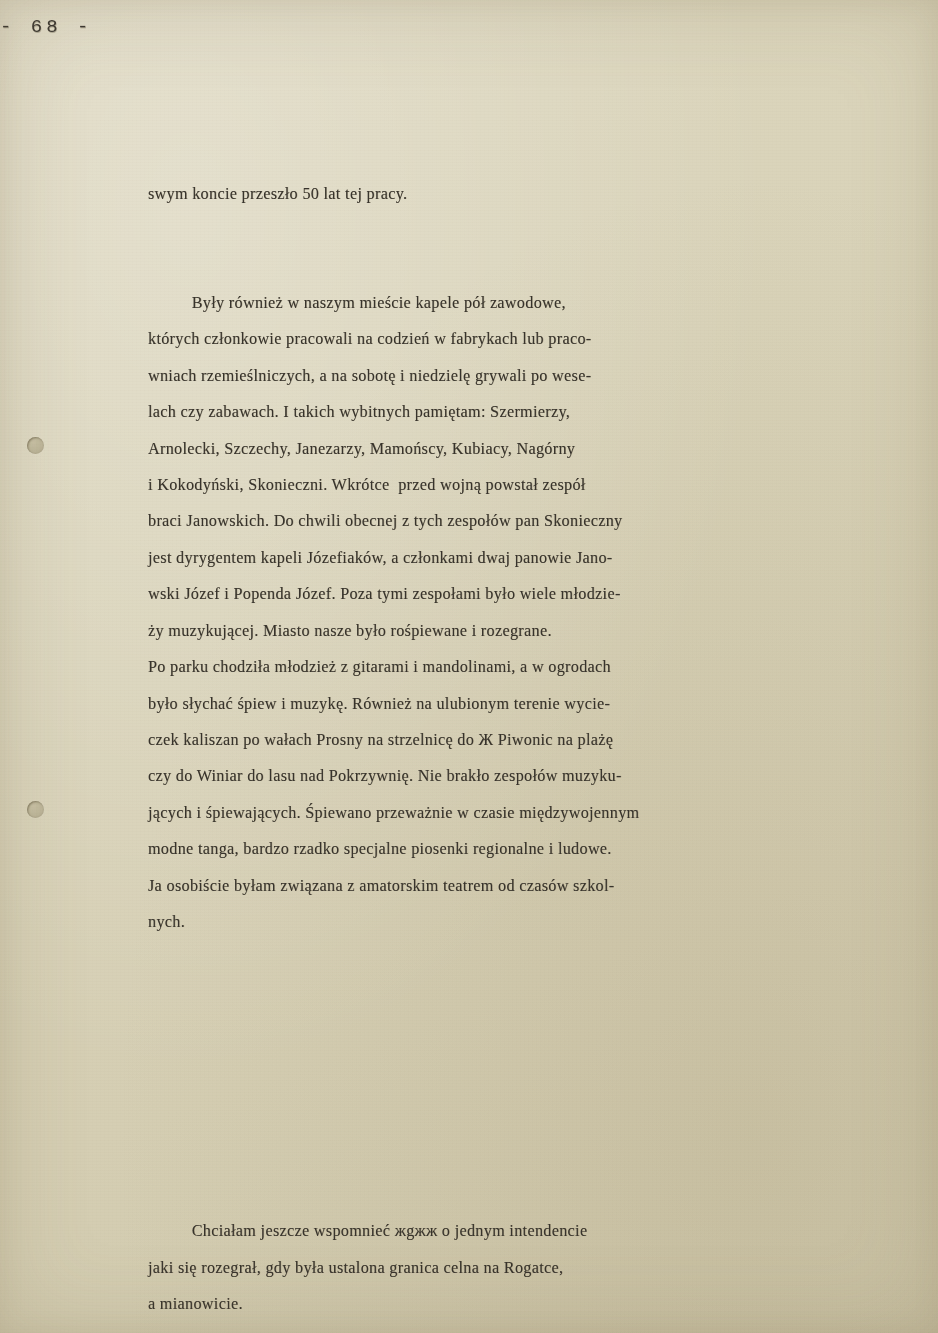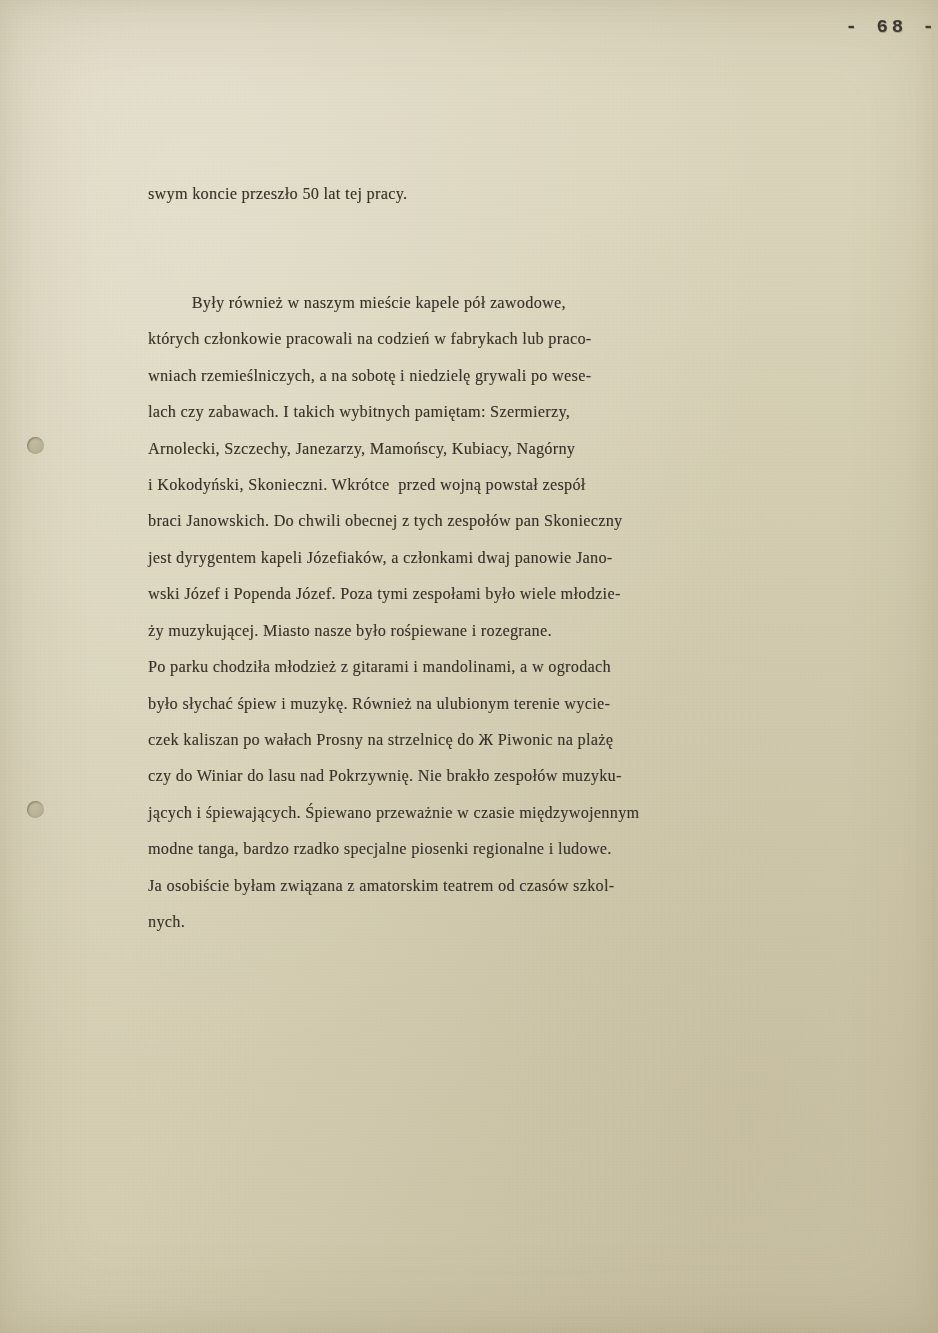--- a/index.html
+++ b/index.html
@@ -36,25 +36,25 @@
     position: absolute;
     inset: 0;
     pointer-events: none;
     box-shadow: inset 0 0 90px rgba(120,105,70,0.20), inset 0 0 25px rgba(140,125,90,0.12);
   }
   .page-number {
     position: absolute;
     top: 16px;
     left: 0;
     width: 938px;
-    text-align: right;
+    text-align: left;
     font-size: 19px;
     letter-spacing: 4px;
     color: #3a3630;
-    font-weight: bold;
+    font-weight: normal;
     text-shadow: 0.5px 0.5px 0 rgba(90,80,60,0.35);
   }
   .punch {
     position: absolute;
     left: 27px;
     width: 17px;
     height: 17px;
     border-radius: 50%;
     background: radial-gradient(circle at 35% 30%, #c9c2a6 0%, #bdb69a 60%, #aaa288 100%);
     box-shadow: inset 1px 1px 2px rgba(90,80,55,0.55), 0 0 1px rgba(255,255,255,0.4);
@@ -108,18 +108,21 @@
 Po parku chodziła młodzież z gitarami i mandolinami, a w ogrodach
 było słychać śpiew i muzykę. Również na ulubionym terenie wycie-
 czek kaliszan po wałach Prosny na strzelnicę do Ж Piwonic na plażę
 czy do Winiar do lasu nad Pokrzywnię. Nie brakło zespołów muzyku-
 jących i śpiewających. Śpiewano przeważnie w czasie międzywojennym
 modne tanga, bardzo rzadko specjalne piosenki regionalne i ludowe.
 Ja osobiście byłam związana z amatorskim teatrem od czasów szkol-
 nych.</div>
     <div class="gap"></div>
     <div class="gap-small"></div>
+    <div class="para">          Chciałam jeszcze wspomnieć жgжж o jednym intendencie
+jaki się rozegrał, gdy była ustalona granica celna na Rogatce,
+a mianowicie.</div>
     
   </div>
 
   <div class="grain"></div>
   <div class="edge-shade"></div>
 </div>
 
 </body></html>

